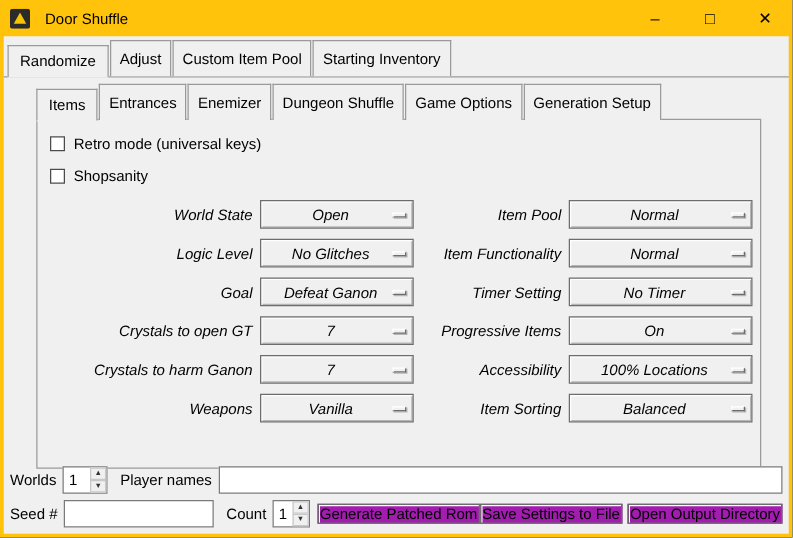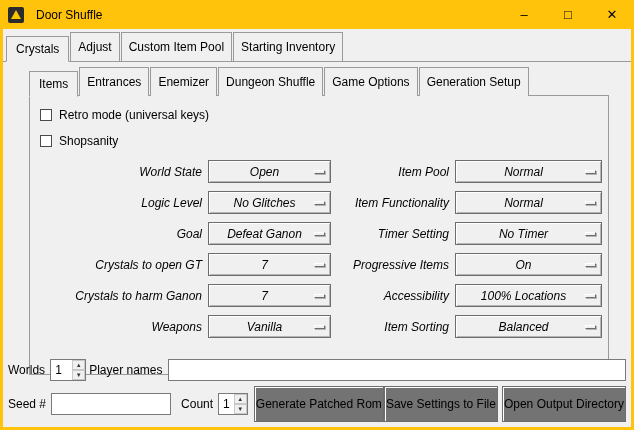--- a/index.html
+++ b/index.html
@@ -111,21 +111,21 @@
   .spin-arrows {
     position:absolute; right:1px; top:1px; bottom:1px; width:13px;
     display:flex; flex-direction:column;
   }
   .spin-arrow {
     flex:1; display:flex; align-items:center; justify-content:center;
     font-size:6px; line-height:1; background:#F0F0F0;
     border:1px solid #c8c8c8; color:#333; cursor:default;
   }
   .btn {
-    height:36px; background:#737373;
+    height:16px; background:#a21caf;
     border:1px solid #6d6d6d;
     box-shadow:inset 1px 1px 0 #ffffff;
     font-family:"Liberation Sans", sans-serif; font-size:12px;
     padding:0 1px; white-space:nowrap; cursor:default;
   }
 </style>
 </head>
 <body>
 
 <div class="window">
@@ -141,21 +141,21 @@
     <div class="win-controls">
       <div class="win-btn">–</div>
       <div class="win-btn">□</div>
       <div class="win-btn">✕</div>
     </div>
   </div>
 
   <div class="content">
 
     <div class="tabbar main-tabs">
-      <div class="tab active">Crystals</div>
+      <div class="tab active">Randomize</div>
       <div class="tab">Adjust</div>
       <div class="tab">Custom Item Pool</div>
       <div class="tab">Starting Inventory</div>
     </div>
 
     <div class="sub-notebook">
       <div class="tabbar sub-tabs">
         <div class="tab active">Items</div>
         <div class="tab">Entrances</div>
         <div class="tab">Enemizer</div>
@@ -251,21 +251,21 @@
 
       <div class="bot-row">
         <span class="lbl">Worlds</span>
         <div class="spin">
           <input value="1" style="">
           <div class="spin-arrows">
             <span class="spin-arrow">▲</span>
             <span class="spin-arrow">▼</span>
           </div>
         </div>
-        <span class="lbl" style="margin-left:3px;">Player names</span>
+        <span class="lbl" style="margin-left:10px;">Player names</span>
         <input class="entry grow" style="margin-left: 5px;" value="">
       </div>
 
       <div class="bot-row">
         <span class="lbl">Seed #</span>
         <input class="entry" style="width: 120px; margin-left: 5px;" value="">
         <span class="lbl" style="margin-left:10px;">Count</span>
         <div class="spin">
           <input value="1" style="">
           <div class="spin-arrows">

